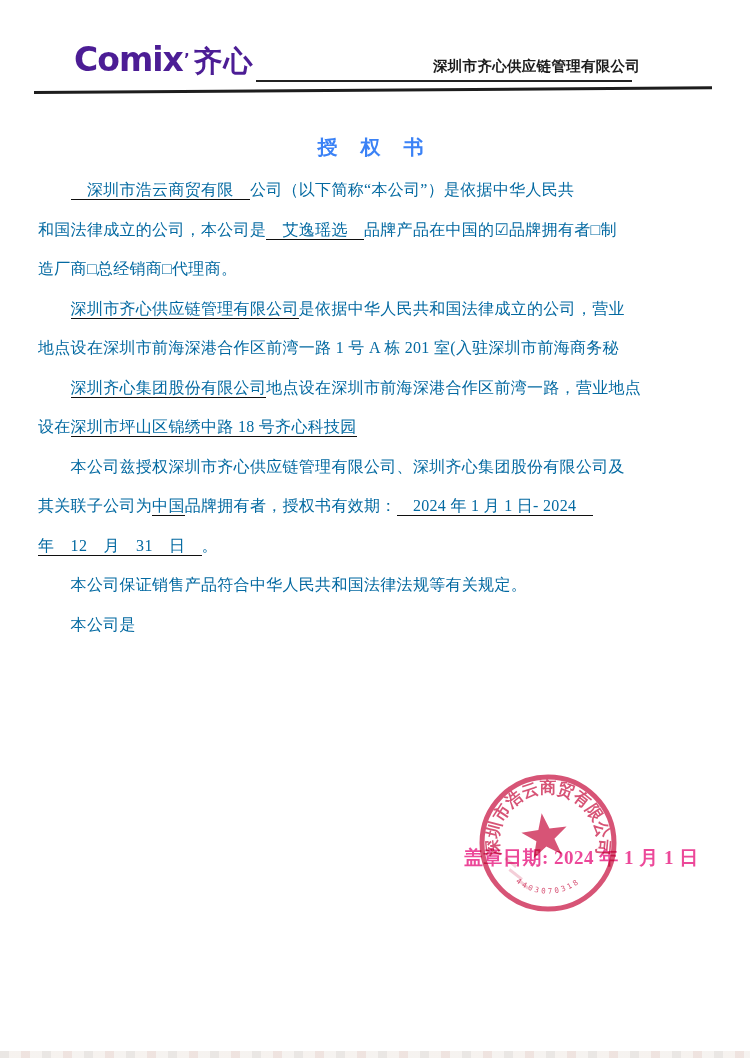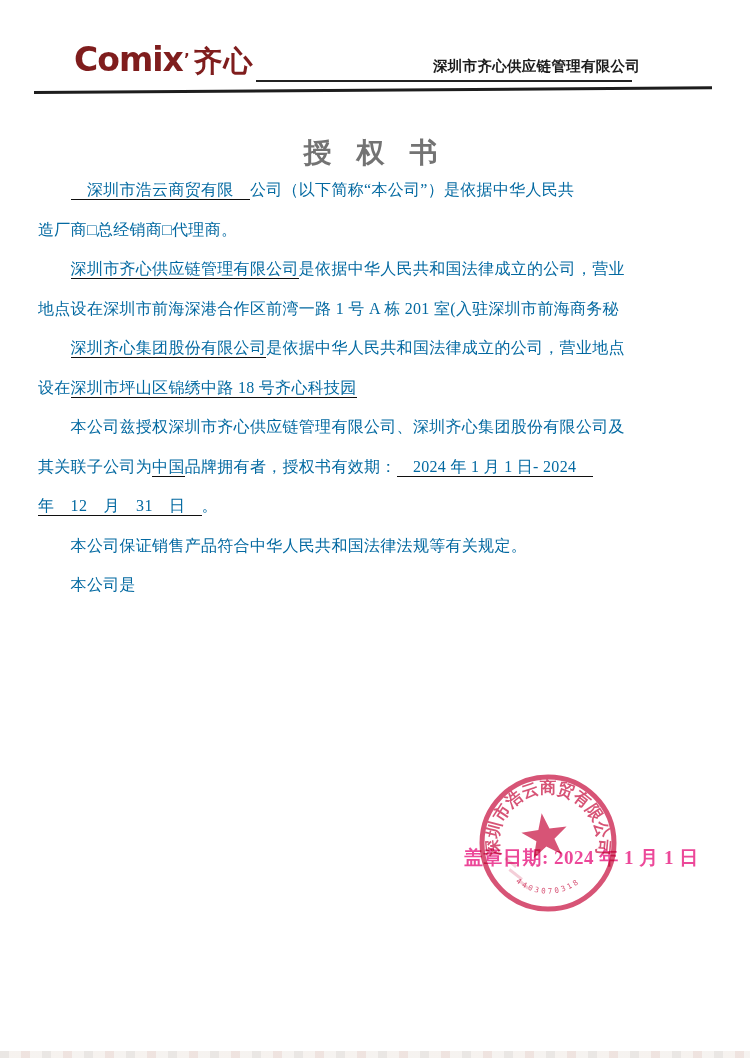--- a/index.html
+++ b/index.html
@@ -8,43 +8,43 @@
     width:750px;height:1058px;
     background:#ffffff;
     overflow:hidden;
     font-family:"Liberation Serif","DejaVu Serif",serif;
     color:#141414;
   }
   
   .logo{
     position:absolute;left:74px;top:40px;
     font-family:"DejaVu Sans","Liberation Sans",sans-serif;
-    font-weight:900;color:#7f1d1d;white-space:nowrap;
+    font-weight:900;color:#4c1d95;white-space:nowrap;
   }
   .logo-en{font-size:33px;letter-spacing:-1px;transform:scaleY(1.02);display:inline-block;}
   .logo-mark{font-size:15px;vertical-align:super;margin-left:1px;}
   .logo-cn{font-size:29px;margin-left:4px;letter-spacing:1px;}
   .logo-underline{
     position:absolute;left:256px;top:80px;width:376px;height:2px;background:#232323;
   }
   .header-company{
     position:absolute;left:433px;top:57px;
     font-family:"Liberation Sans","DejaVu Sans",sans-serif;
     font-weight:700;font-size:14.5px;letter-spacing:0.3px;color:#1b1b1b;
     white-space:nowrap;
   }
   .header-rule{
     position:absolute;left:34px;top:91px;width:678px;height:2.5px;
     background:#1d1d1d;transform:rotate(-0.4deg);transform-origin:left center;
   }
   
   .doc-title{
     position:absolute;left:0;top:134px;width:750px;
-    text-align:center;font-size:28px;font-weight:700;
-    letter-spacing:9px;color:#737373;
+    text-align:center;font-size:20px;font-weight:700;
+    letter-spacing:9px;color:#3b82f6;
   }
   
   .doc-body{
     position:absolute;left:38px;top:170px;width:690px;
     font-size:16px;line-height:39.5px;letter-spacing:0.3px;
     font-weight:400;color:#0369a1;
   }
   .bline{white-space:nowrap;height:39.5px;}
   .u{border-bottom:1.8px solid #101010;padding-bottom:1px;}
   
@@ -74,24 +74,25 @@
     <span class="logo-en">Comix</span><span class="logo-mark">’</span><span class="logo-cn">齐心</span>
   </div>
   <div class="logo-underline"></div>
   <div class="header-company">深圳市齐心供应链管理有限公司</div>
   <div class="header-rule"></div>
 
   <div class="doc-title">授 权 书</div>
 
   <div class="doc-body" id="doc-body">
       <div class="bline"><span>　　</span><span class="u">　深圳市浩云商贸有限　</span><span>公司（以下简称“本公司”）是依据中华人民共</span></div>
+      <div class="bline"><span>和国法律成立的公司，本公司是</span><span class="u">　艾逸瑶选　</span><span>品牌产品在中国的☑品牌拥有者□制</span></div>
       <div class="bline"><span>造厂商□总经销商□代理商。</span></div>
       <div class="bline"><span>　　</span><span class="u">深圳市齐心供应链管理有限公司</span><span>是依据中华人民共和国法律成立的公司，营业</span></div>
       <div class="bline"><span>地点设在深圳市前海深港合作区前湾一路 1 号 A 栋 201 室(入驻深圳市前海商务秘</span></div>
-      <div class="bline"><span>　　</span><span class="u">深圳齐心集团股份有限公司</span><span>是依据中华人民共和国法律成立的公司，营业地点</span></div>
+      <div class="bline"><span>　　</span><span class="u">深圳齐心集团股份有限公司</span><span>地点设在深圳市前海深港合作区前湾一路，营业地点</span></div>
       <div class="bline"><span>设在</span><span class="u">深圳市坪山区锦绣中路 18 号齐心科技园</span></div>
       <div class="bline"><span>　　本公司兹授权深圳市齐心供应链管理有限公司、深圳齐心集团股份有限公司及</span></div>
       <div class="bline"><span>其关联子公司为</span><span class="u">中国</span><span>品牌拥有者，授权书有效期：</span><span class="u">　2024 年 1 月 1 日- 2024　</span></div>
       <div class="bline"><span class="u">年　12　月　31　日　</span><span>。</span></div>
       <div class="bline"><span>　　本公司保证销售产品符合中华人民共和国法律法规等有关规定。</span></div>
       <div class="bline"><span>　　本公司是</span></div>
     </div>
 
   <div class="date-line">盖章日期: 2024 年 1 月 1 日</div>
 

